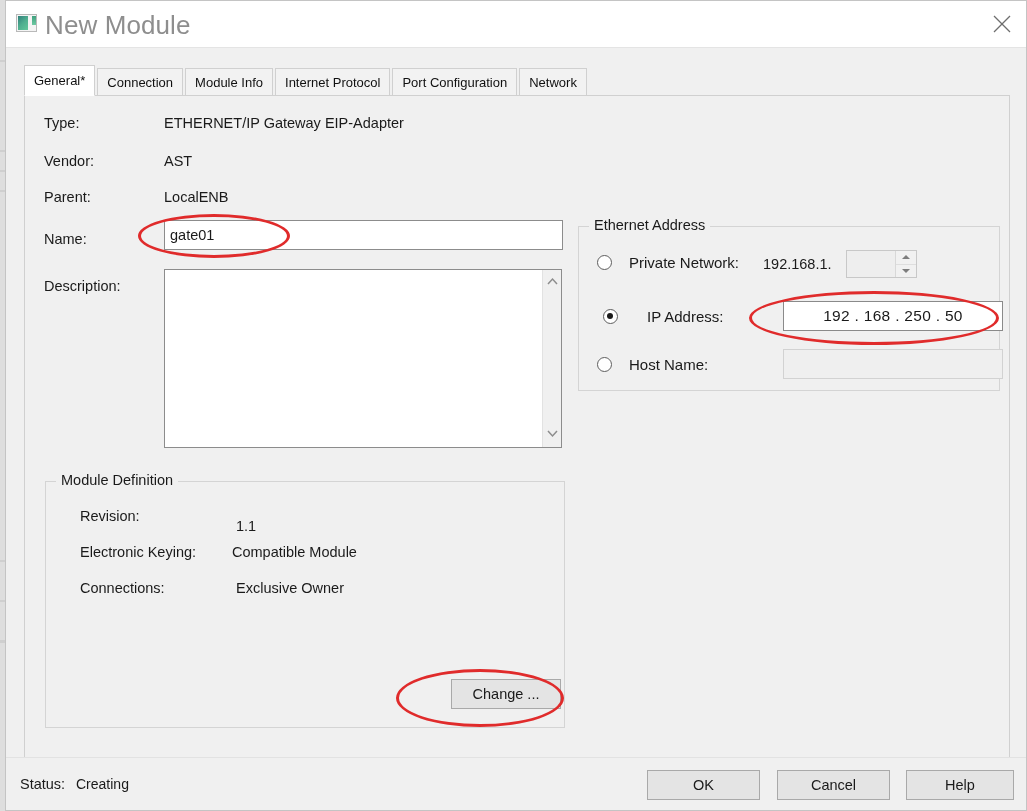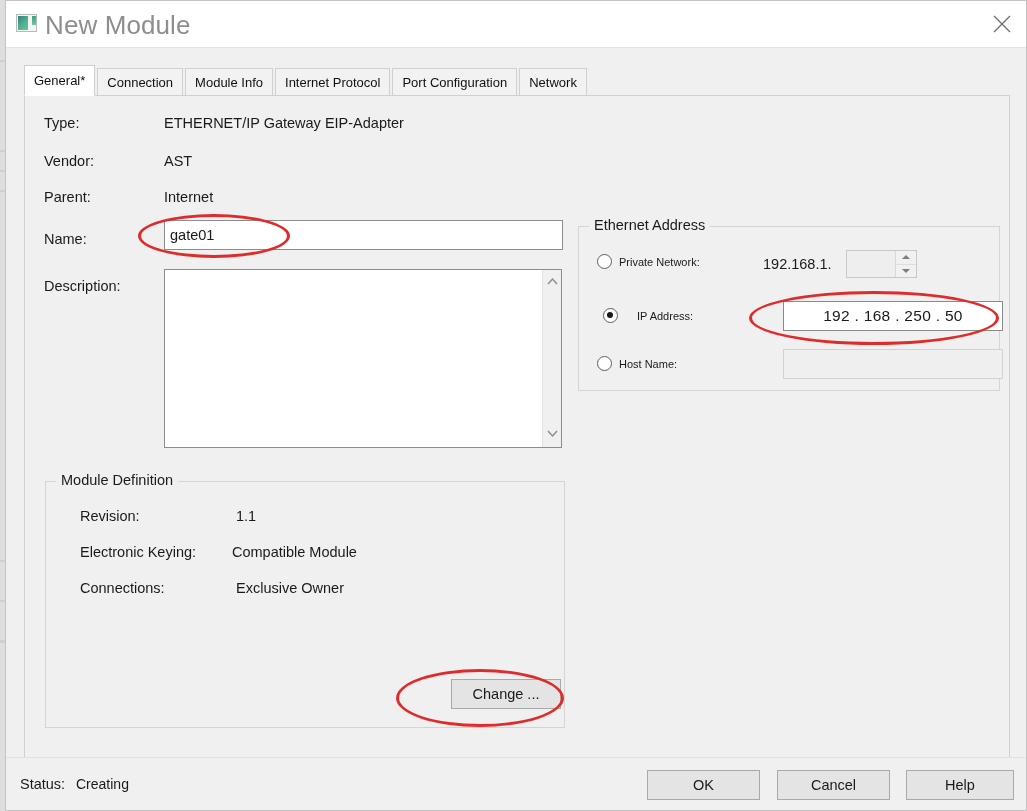--- a/index.html
+++ b/index.html
@@ -242,22 +242,22 @@
   }
   .radio.on::after {
     content: "";
     position: absolute;
     left: 3px; top: 3px;
     width: 6px; height: 6px;
     border-radius: 50%;
     background: #1a1a1a;
   }
   .radio-lbl {
-    margin-left: 7px;
-    font-size: 11px;
+    margin-left: 17px;
+    font-size: 15px;
     color: #1a1a1a;
     white-space: nowrap;
     font-family: "Liberation Sans", sans-serif;
   }
 
   
   .spin-wrap {
     position: absolute;
     display: flex;
     border: 1px solid #c8c8c8;
@@ -433,21 +433,21 @@
 
     <div class="panel">
 
       <div class="lbl" style="left:19px; top:19px;">Type:</div>
       <div class="val" style="left:139px; top:19px;">ETHERNET/IP Gateway EIP-Adapter</div>
 
       <div class="lbl" style="left:19px; top:57px;">Vendor:</div>
       <div class="val" style="left:139px; top:57px;">AST</div>
 
       <div class="lbl" style="left:19px; top:93px;">Parent:</div>
-      <div class="val" style="left:139px; top:93px;">Internet</div>
+      <div class="val" style="left:139px; top:93px;">LocalENB</div>
 
       <div class="lbl" style="left:19px; top:135px;">Name:</div>
       <input class="txtinput" style="left: 139px; top: 124px; width: 399px; height: 30px;" value="gate01">
 
       <div class="lbl" style="left:19px; top:182px;">Description:</div>
       <div class="descbox" style="left:139px; top:173px;">
         <textarea class="desc-text" value="" style=""></textarea>
         <div class="desc-scroll">
           <div class="arw up">
             <svg width="13" height="9" viewBox="0 0 13 9">
@@ -492,21 +492,21 @@
           <div class="radio"></div>
           <div class="radio-lbl">Host Name:</div>
         </div>
         <div class="hostbox" style="left:204px; top:122px; width:220px; height:30px;"></div>
       </div>
 
       <div class="groupbox" style="left:20px; top:385px; width:520px; height:247px;padding-left:24px;">
         <div class="gb-title">Module Definition</div>
 
         <div class="lbl" style="left:34px; top:26px;">Revision:</div>
-        <div class="val" style="left:190px; top:26px;">1.1</div>
+        <div class="val" style="left:190px; top:36px;">1.1</div>
 
         <div class="lbl" style="left:34px; top:62px;">Electronic Keying:</div>
         <div class="val" style="left:186px; top:62px;">Compatible Module</div>
 
         <div class="lbl" style="left:34px; top:98px;">Connections:</div>
         <div class="val" style="left:190px; top:98px;">Exclusive Owner</div>
 
         <div class="btn" style="left:405px; top:197px; width:110px; height:30px;">Change ...</div>
       </div>
 

